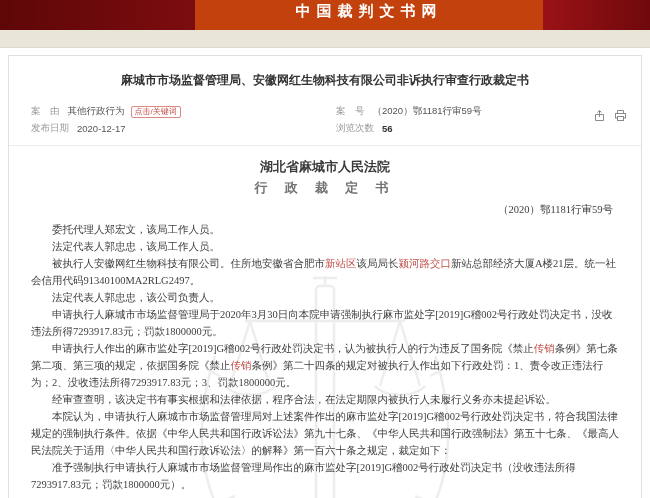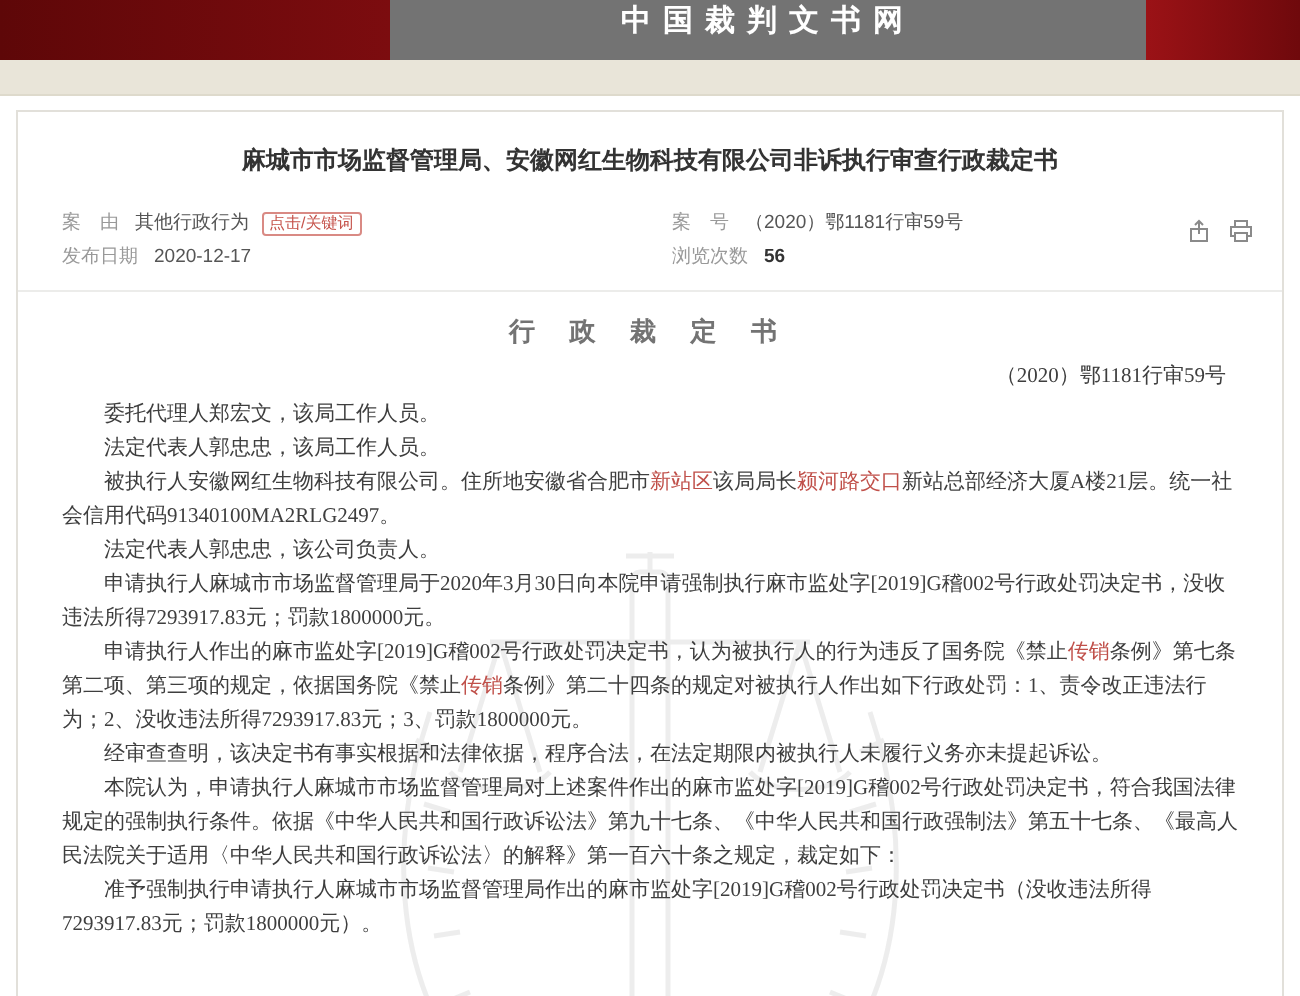--- a/index.html
+++ b/index.html
@@ -2,21 +2,21 @@
 <html><head>
 <meta charset="utf-8">
 <style>
   * { margin: 0; padding: 0; box-sizing: border-box; }
   html, body { width: 650px; height: 498px; overflow: hidden; background: #ffffff; }
   body { font-family: "Liberation Sans", "DejaVu Sans", sans-serif; }
 
   
   .banner { display: flex; height: 30px; width: 100%; }
   .banner-left  { width: 195px; background: linear-gradient(to right, #5e0708, #7c0c0f); }
-  .banner-center{ width: 378px; background: #737373; color: #fff; text-align: center; padding-top: 2px; }
+  .banner-center{ width: 348px; background: #c2410c; color: #fff; text-align: center; padding-top: 2px; }
   .banner-right { flex: 1; background: linear-gradient(to right, #9b1216, #6f090c); }
   .site-name { font-size: 15px; font-weight: bold; letter-spacing: 6px; line-height: 17px; }
   .site-name-en { font-size: 7.5px; color: #f2c9c3; letter-spacing: 1px; line-height: 9px; }
 
   .beige-strip { height: 18px; background: #e9e5d9; border-bottom: 1px solid #dedacc; }
 
   
   .card { margin: 7px 8px 0 8px; background: #fff; border: 1px solid #e2e0da;
           height: 461px; position: relative; overflow: hidden; }
 
@@ -120,20 +120,21 @@
         <path d="M260 90 C280 150 280 220 240 270"></path>
         <path d="M45 110 l-12 -6 M50 140 l-13 -4 M52 170 l-13 -2 M55 200 l-13 2 M60 230 l-12 5"></path>
         <path d="M255 110 l12 -6 M250 140 l13 -4 M248 170 l13 -2 M245 200 l13 2 M240 230 l12 5"></path>
         <circle cx="150" cy="285" r="32"></circle>
         <path d="M118 285 H182 M150 253 V317 M128 263 L172 307 M172 263 L128 307"></path>
         <path d="M100 270 C120 300 180 300 200 270"></path>
       </g>
     </svg>
 
     <div class="doc-inner">
+      <div class="court-name">湖北省麻城市人民法院</div>
       <div class="doc-type">行 政 裁 定 书</div>
       <div class="doc-caseno">（2020）鄂1181行审59号</div>
 
       <div class="paragraphs" id="doc-paragraphs">
           <p><span>委托代理人郑宏文，该局工作人员。</span></p>
           <p><span>法定代表人郭忠忠，该局工作人员。</span></p>
           <p><span>被执行人安徽网红生物科技有限公司。住所地安徽省合肥市</span><span class="hl">新站区</span><span>该局局长</span><span class="hl">颍河路交口</span><span>新站总部经济大厦A楼21层。统一社会信用代码91340100MA2RLG2497。</span></p>
           <p><span>法定代表人郭忠忠，该公司负责人。</span></p>
           <p><span>申请执行人麻城市市场监督管理局于2020年3月30日向本院申请强制执行麻市监处字[2019]G稽002号行政处罚决定书，没收违法所得7293917.83元；罚款1800000元。</span></p>
           <p><span>申请执行人作出的麻市监处字[2019]G稽002号行政处罚决定书，认为被执行人的行为违反了国务院《禁止</span><span class="hl">传销</span><span>条例》第七条第二项、第三项的规定，依据国务院《禁止</span><span class="hl">传销</span><span>条例》第二十四条的规定对被执行人作出如下行政处罚：1、责令改正违法行为；2、没收违法所得7293917.83元；3、罚款1800000元。</span></p>

